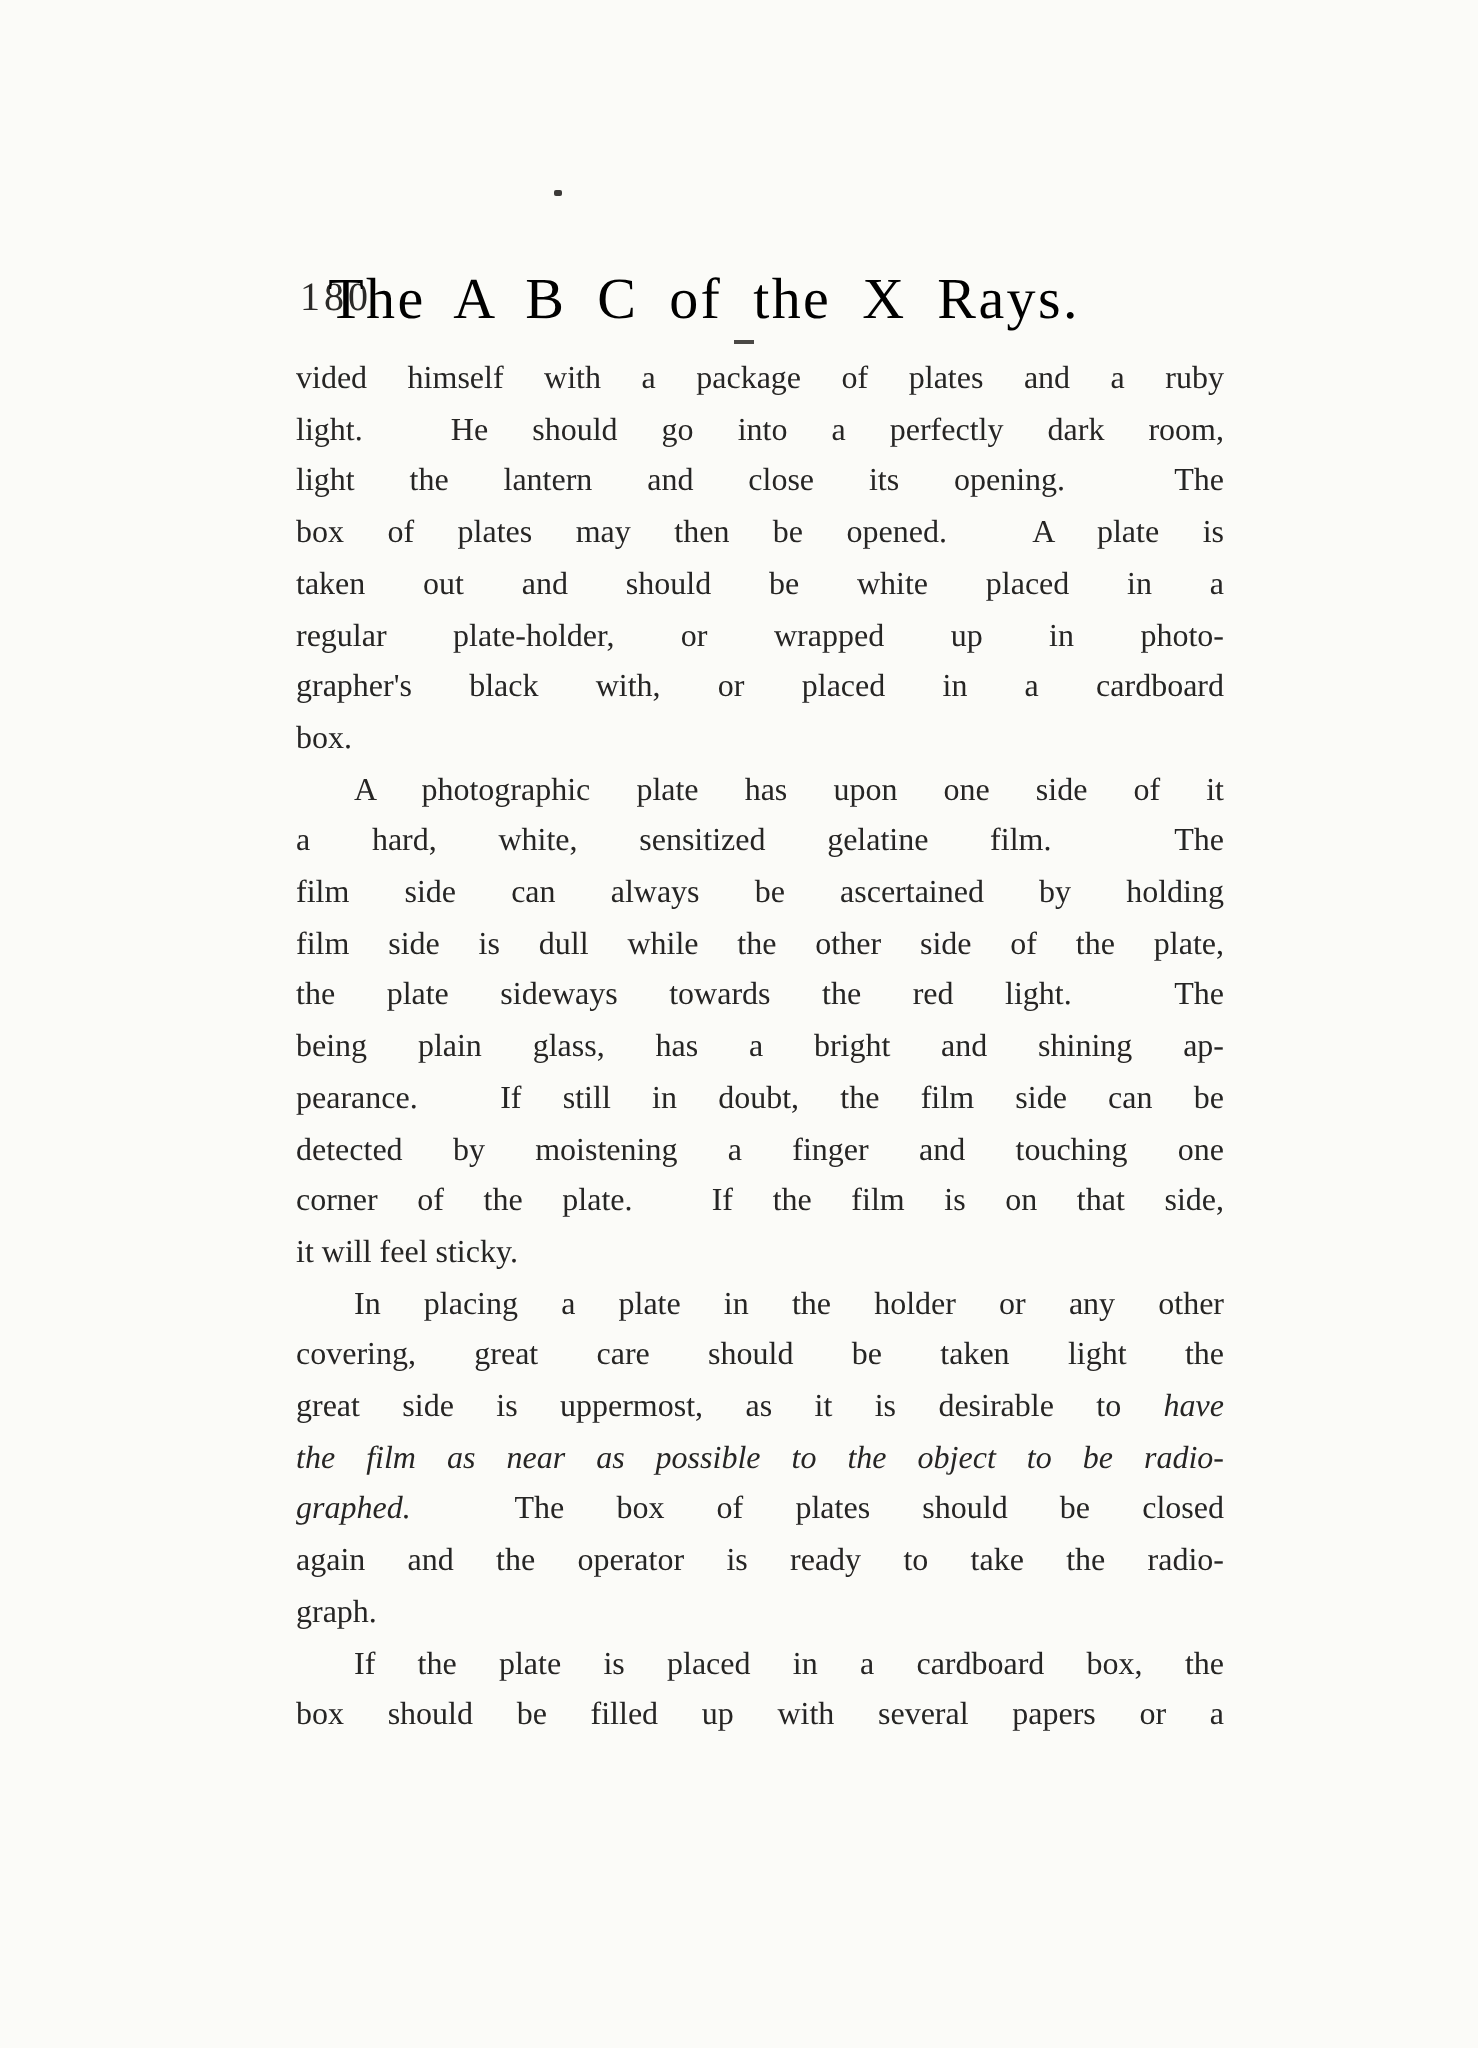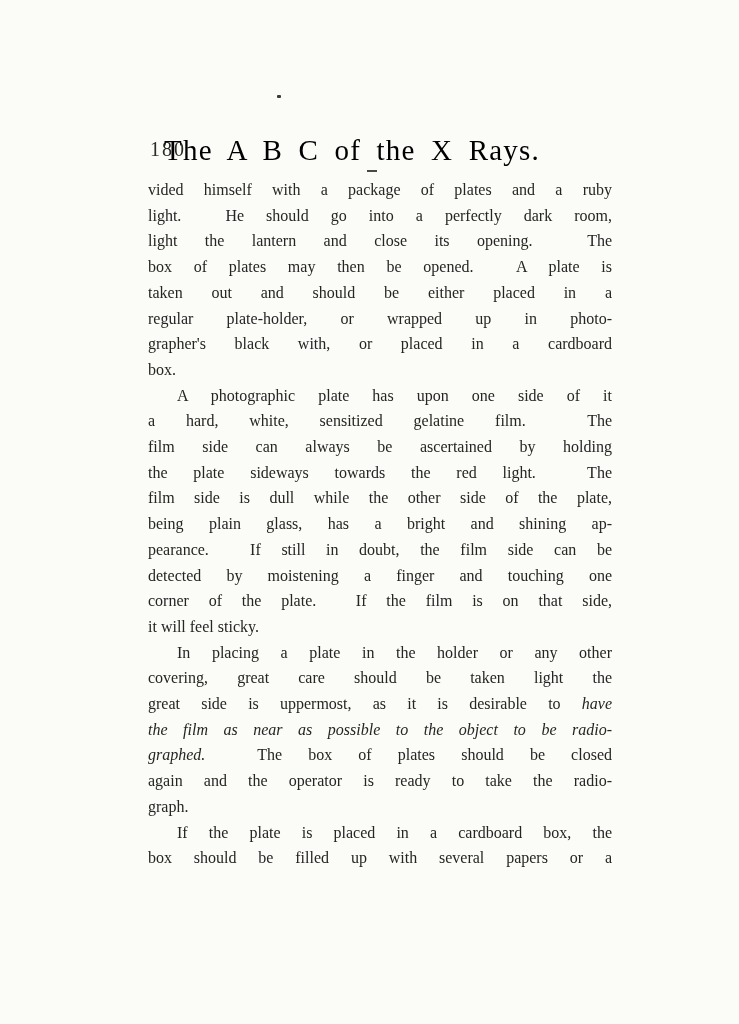--- a/index.html
+++ b/index.html
@@ -80,29 +80,29 @@
     <span class="running-title">The A B C of the X Rays.</span>
   </div>
 
   <div class="header-dash"></div>
 
   <div class="bodytext">
       <div class="line j"><span>vided himself with a package of plates and a ruby</span></div>
       <div class="line j"><span>light.&nbsp; He should go into a perfectly dark room,</span></div>
       <div class="line j"><span>light the lantern and close its opening.&nbsp; The</span></div>
       <div class="line j"><span>box of plates may then be opened.&nbsp; A plate is</span></div>
-      <div class="line j"><span>taken out and should be either placed in a</span></div>
+      <div class="line j"><span>taken out and should be white placed in a</span></div>
       <div class="line j"><span>regular plate-holder, or wrapped up in photo-</span></div>
       <div class="line j"><span>grapher's black with, or placed in a cardboard</span></div>
       <div class="line"><span>box.</span></div>
       <div class="line j indent"><span>A photographic plate has upon one side of it</span></div>
       <div class="line j"><span>a hard, white, sensitized gelatine film.&nbsp; The</span></div>
       <div class="line j"><span>film side can always be ascertained by holding</span></div>
+      <div class="line j"><span>film side is dull while the other side of the plate,</span></div>
       <div class="line j"><span>the plate sideways towards the red light.&nbsp; The</span></div>
-      <div class="line j"><span>film side is dull while the other side of the plate,</span></div>
       <div class="line j"><span>being plain glass, has a bright and shining ap-</span></div>
       <div class="line j"><span>pearance.&nbsp; If still in doubt, the film side can be</span></div>
       <div class="line j"><span>detected by moistening a finger and touching one</span></div>
       <div class="line j"><span>corner of the plate.&nbsp; If the film is on that side,</span></div>
       <div class="line"><span>it will feel sticky.</span></div>
       <div class="line j indent"><span>In placing a plate in the holder or any other</span></div>
       <div class="line j"><span>covering, great care should be taken light the</span></div>
       <div class="line j"><span>great side is uppermost, as it is desirable to </span><span class="it">have</span></div>
       <div class="line j"><span class="it">the film as near as possible to the object to be radio-</span></div>
       <div class="line j"><span class="it">graphed.</span><span>&nbsp; The box of plates should be closed</span></div>

